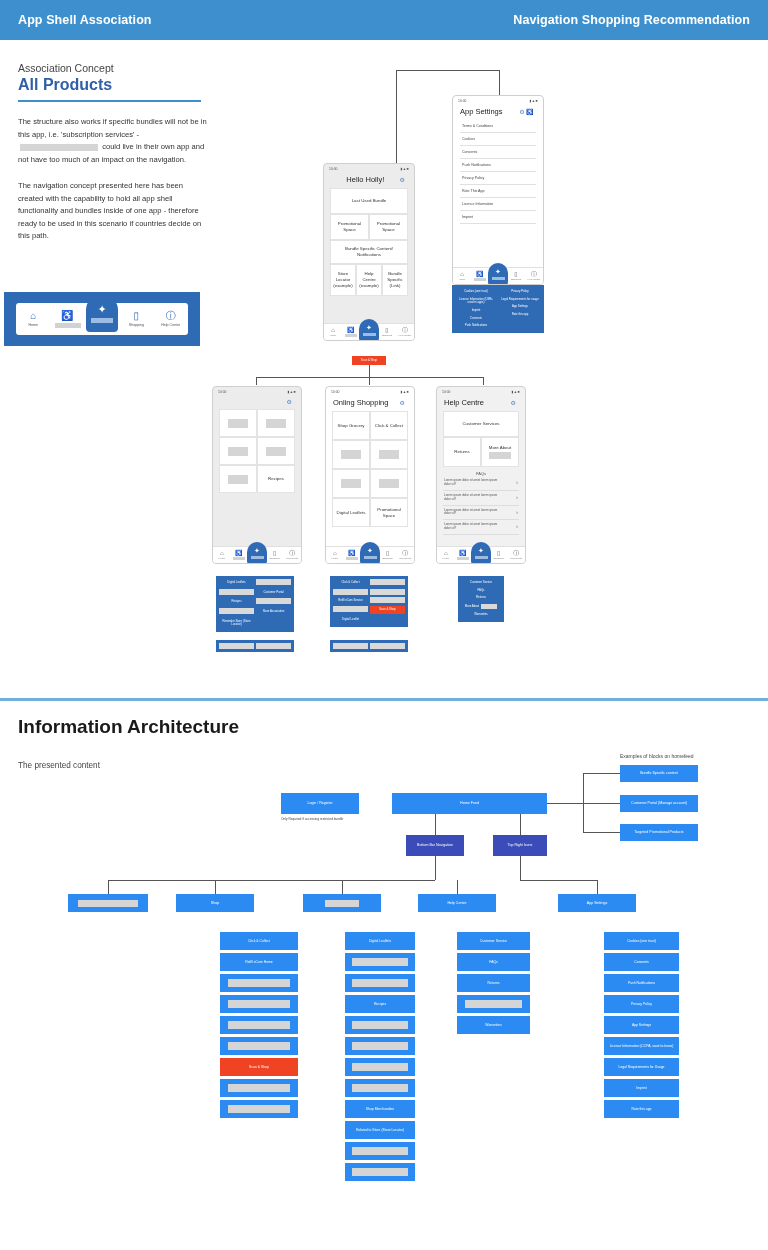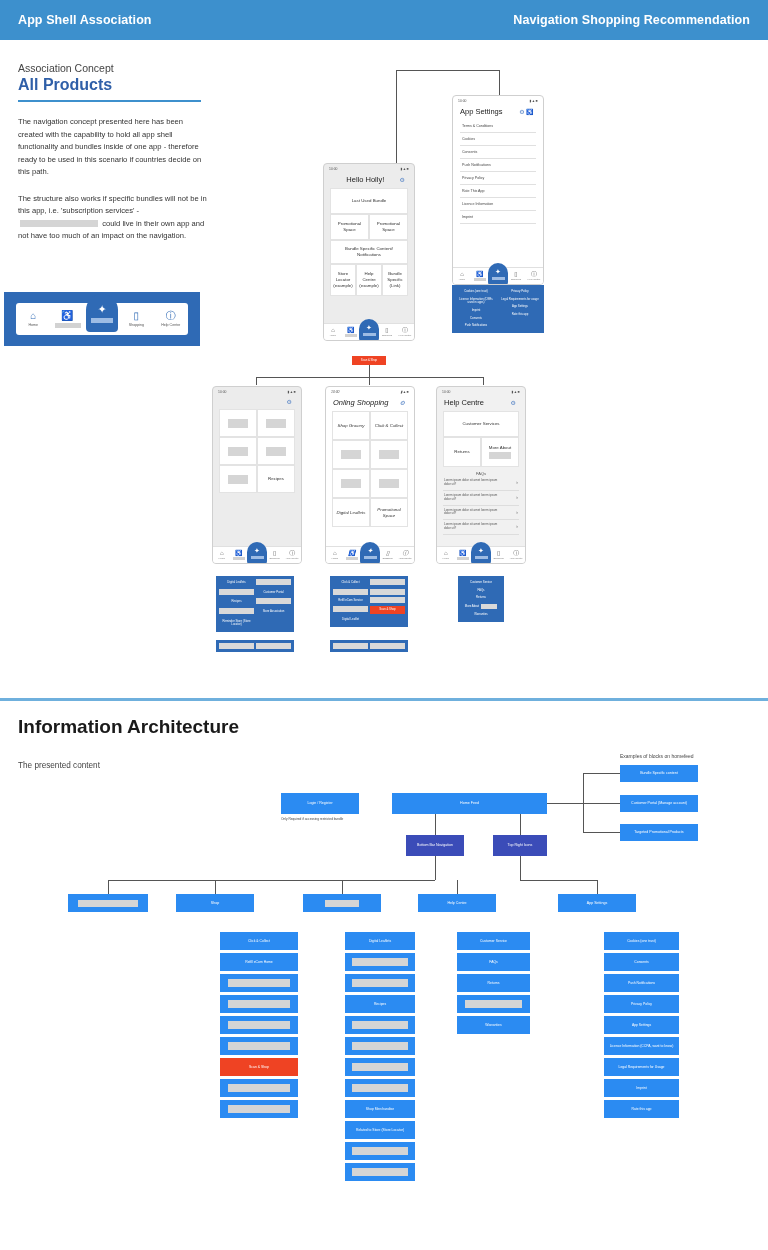--- a/index.html
+++ b/index.html
@@ -136,26 +136,26 @@
 
 <div class="topbar">
   <div class="t-left">App Shell Association</div>
   <div class="t-right">Navigation Shopping Recommendation</div>
 </div>
 
 <div class="intro">
   <div class="kicker">Association Concept</div>
   <div class="title">All Products</div>
   <div class="rule"></div>
-  <p>The navigation concept presented here has been created with the capability to hold all app shell functionality and bundles inside of one app - therefore ready to be used in this scenario if countries decide on this path.</p>
   <p>
     <span>The structure also works if specific bundles will not be in this app, i.e. 'subscription services' -</span>
     <span class="redact-inline"></span>
     <span>could live in their own app and not have too much of an impact on the navigation.</span>
   </p>
+  <p>The navigation concept presented here has been created with the capability to hold all app shell functionality and bundles inside of one app - therefore ready to be used in this scenario if countries decide on this path.</p>
 </div>
 
 <div class="navcallout">
   <div class="navbar-white">
     <div class="nav-item">
       <span class="glyph">⌂</span>
       <span class="lbl">Home</span>
     </div>
     <div class="nav-item">
       <span class="glyph">♿</span>
@@ -356,21 +356,21 @@
         <span class="g">▯</span>
         <span class="t">Shopping</span>
       </div>
     <div class="ni">
         <span class="g">ⓘ</span>
         <span class="t">Help Centre</span>
       </div>
   </div>
 </div>
 
-<div class="phone" style="left:325px; top:386px; width:90px; height:178px; background:#fff;font-style:italic;">
+<div class="phone" style="left:325px; top:386px; width:90px; height:178px; background:#fff;">
   <div class="status">
     <span>10:00</span>
     <span class="bars">▮▲■</span>
   </div>
   <div class="ph-head">
     <span class="ph-title">Onling Shopping</span>
     <span class="ph-icons">⚙</span>
   </div>
   <div class="ph-body">
     <div class="row">

